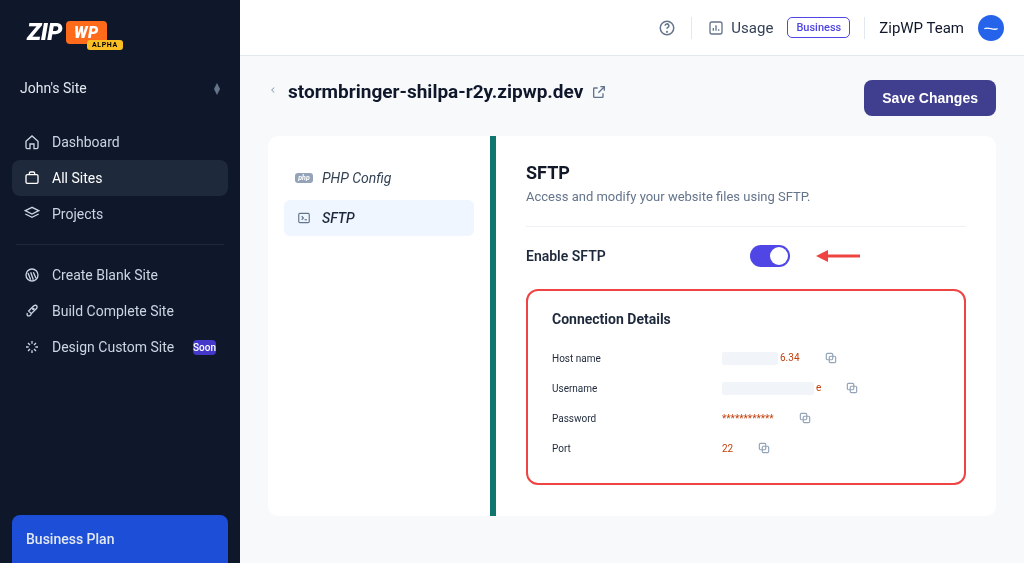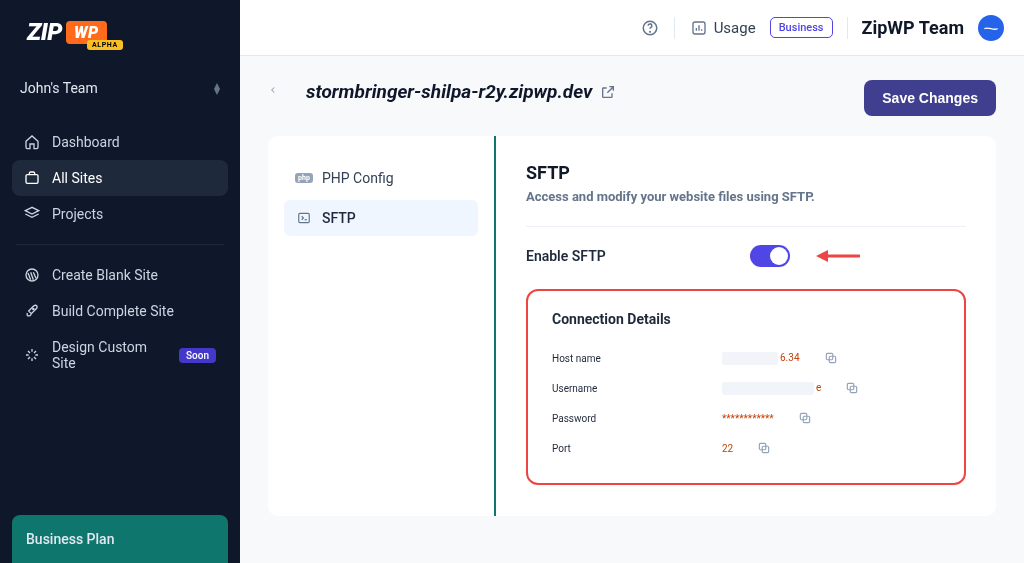--- a/index.html
+++ b/index.html
@@ -97,31 +97,31 @@
     color: #fff;
   }
   .nav-item .ic { width: 16px; height: 16px; display: inline-flex; align-items: center; justify-content: center; }
   .nav-sep { border: none; border-top: 1px solid #1e293b; margin: 12px 4px; }
 
   .nav-badge {
     margin-left: auto;
     background: #4338ca;
     color: #fff;
     font-size: 10px;
-    padding: 2px 7px;
+    padding: 2px 0;
     border-radius: 4px;
     font-weight: 500;
   }
 
   .plan-box {
     position: absolute;
     left: 12px;
     right: 12px;
     bottom: 0;
-    background: #0f766e;
+    background: #1d4ed8;
     padding: 16px 14px;
     border-radius: 8px 8px 0 0;
     color: #e2e8f0;
     font-size: 14px;
     font-weight: 500;
   }
 
   
   .main { flex: 1; display: flex; flex-direction: column; min-width: 0; }
   .topbar {
@@ -144,21 +144,21 @@
   .top-badge-biz {
     border: 1px solid #4f46e5;
     color: #4f46e5;
     font-size: 11px;
     font-weight: 500;
     padding: 3px 8px;
     border-radius: 5px;
     cursor: pointer;
   }
   .top-sep { width: 1px; height: 22px; background: #e2e8f0; }
-  .top-team-label { font-weight: 700; color: #0f172a; font-size: 18px; }
+  .top-team-label { font-weight: 400; color: #0f172a; font-size: 15px; }
   .avatar {
     width: 26px; height: 26px;
     border-radius: 50%;
     background: #2563eb;
     display: inline-flex; align-items: center; justify-content: center;
     color: #fff; font-weight: 700; font-size: 13px;
     cursor: pointer;
   }
 
   .content {
@@ -166,21 +166,21 @@
     flex: 1;
     overflow: auto;
   }
 
   .page-header-row {
     display: flex;
     align-items: flex-start;
     justify-content: space-between;
     margin-bottom: 20px;
   }
-  .crumb-block { display: flex; gap: 28px; align-items: flex-start; font-style: italic; }
+  .crumb-block { display: flex; gap: 10px; align-items: flex-start; }
   .back-chevron { color: #94a3b8; cursor: pointer; font-size: 18px; padding-top: 2px; }
   .page-title {
     font-size: 19px;
     font-weight: 700;
     color: #0f172a;
     display: flex;
     align-items: center;
     gap: 8px;
   }
   .ext-link-icon { color: #64748b; cursor: pointer; }
@@ -199,21 +199,22 @@
 
   .panel {
     background: #fff;
     border-radius: 10px;
     display: flex;
     min-height: 380px;
   }
   .panel-nav {
     width: 228px;
     padding: 24px 16px;
-    border-right: 2px solid #0f766e;
+    border-right: 6px solid #0f766e;
+    font-style: italic;
   }
   .panel-nav-item {
     display: flex; align-items: center; gap: 10px;
     padding: 10px 12px;
     border-radius: 6px;
     color: #334155;
     font-size: 14px;
     cursor: pointer;
     margin-bottom: 4px;
   }
@@ -235,21 +236,21 @@
     padding: 1px 3px;
     border-radius: 3px;
   }
 
   .panel-body {
     flex: 1;
     padding: 26px 30px;
     position: relative;
   }
   .sec-title { font-size: 18px; font-weight: 700; color: #111827; }
-  .sec-desc { color: #64748b; font-size: 13px; margin-top: 6px; font-weight: bold; }
+  .sec-desc { color: #64748b; font-size: 13px; margin-top: 6px; }
   .sec-sep { border: none; border-top: 1px solid #eef2f6; margin: 22px 0 18px 0; }
 
   .enable-row {
     display: flex; align-items: center;
     gap: 24px;
     margin-bottom: 22px;
   }
   .enable-label { font-weight: 600; color: #1e293b; min-width: 200px; }
   .toggle {
     width: 40px; height: 22px;
@@ -303,21 +304,21 @@
 <div class="app">
 
   <aside class="sidebar">
     <div class="logo">
       <span class="logo-zip">ZIP</span>
       <span class="logo-wp">WP</span>
       <span class="logo-alpha">ALPHA</span>
     </div>
 
     <div class="team-switch">
-      <span>John's Team</span>
+      <span>John's Site</span>
       <span class="updown">
         <span>▴</span>
           <span>▾</span>
       </span>
     </div>
 
     <div class="nav-group">
       <div class="nav-item">
         <span class="ic">
           <svg width="16" height="16" viewBox="0 0 24 24" fill="none" stroke="currentColor" stroke-width="2">

